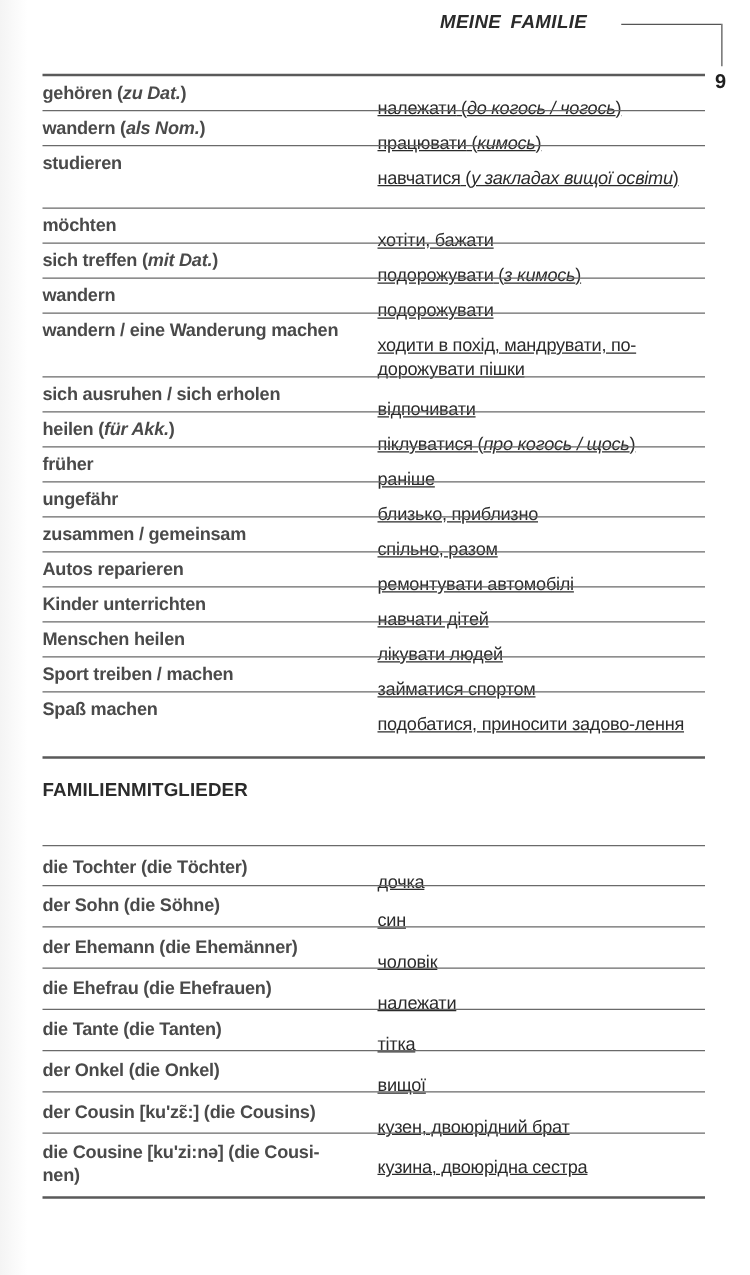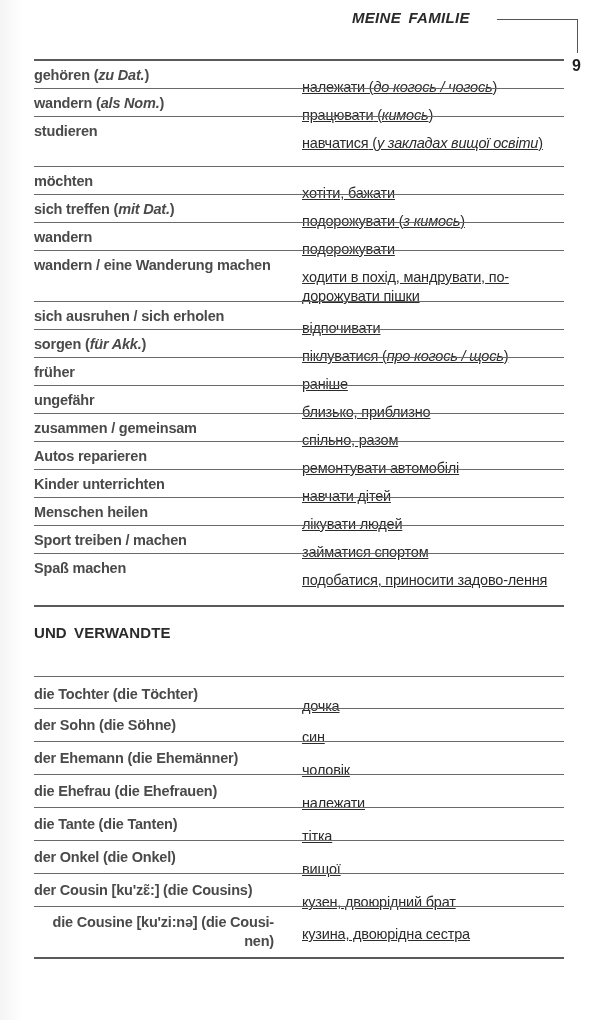--- a/index.html
+++ b/index.html
@@ -164,21 +164,21 @@
   </div>
   <div class="rule" style="top:301px"></div>
 
   <div class="row" style="top:307px;">
     <div class="de">sich ausruhen / sich erholen</div>
     <div class="uk">відпочивати</div>
   </div>
   <div class="rule" style="top:329px"></div>
 
   <div class="row" style="top:335px;">
-    <div class="de"><span>sorgen</span> (<i>für Akk.</i>)</div>
+    <div class="de"><span>heilen</span> (<i>für Akk.</i>)</div>
     <div class="uk"><span>піклуватися</span> (<i>про когось / щось</i>)</div>
   </div>
   <div class="rule" style="top:357px"></div>
 
   <div class="row" style="top:363px;">
     <div class="de">früher</div>
     <div class="uk">раніше</div>
   </div>
   <div class="rule" style="top:385px"></div>
 
@@ -219,21 +219,21 @@
   <div class="rule" style="top:553px"></div>
 
   <div class="row" style="top:559px;">
     <div class="de">Spaß machen</div>
     <div class="uk" style="width:250px;">подобатися, приносити задово-лення</div>
   </div>
   <div class="rule thick" style="top:605px"></div>
 
   <div class="section-head" style="top:623px;">
     <div class="de">
-      <div>UND VERWANDTE</div>
+      <div>FAMILIENMITGLIEDER</div>
     </div>
     <div class="uk">
     </div>
   </div>
   <div class="rule" style="top:676px"></div>
 
   <div class="row" style="top:685px;">
     <div class="de">die Tochter (die Töchter)</div>
     <div class="uk">дочка</div>
   </div>
@@ -269,18 +269,18 @@
   </div>
   <div class="rule" style="top:873px"></div>
 
   <div class="row" style="top:881px;">
     <div class="de">der Cousin [ku'zɛ̃:] (die Cousins)</div>
     <div class="uk">кузен, двоюрідний брат</div>
   </div>
   <div class="rule" style="top:906px"></div>
 
   <div class="row" style="top:913px;">
-    <div class="de" style="width:240px;text-align:right;">die Cousine [ku'zi:nə] (die Cousi-nen)</div>
+    <div class="de" style="width:240px;">die Cousine [ku'zi:nə] (die Cousi-nen)</div>
     <div class="uk">кузина, двоюрідна сестра</div>
   </div>
   <div class="rule thick" style="top:957px"></div>
 
 </div>
 
 </body></html>

